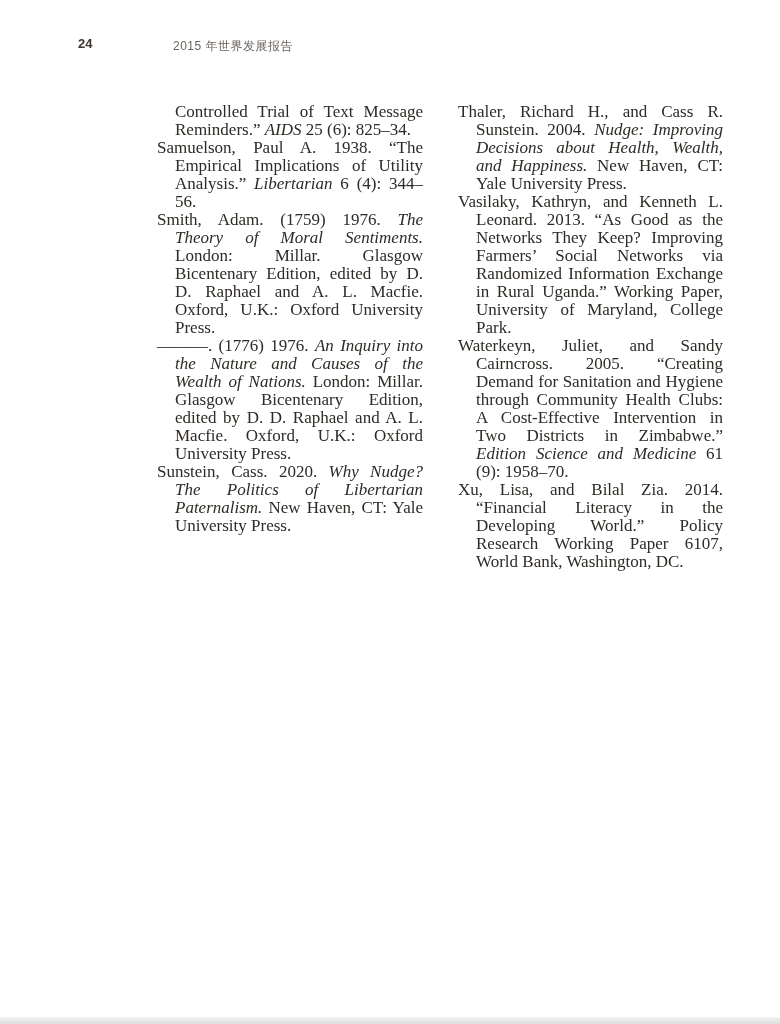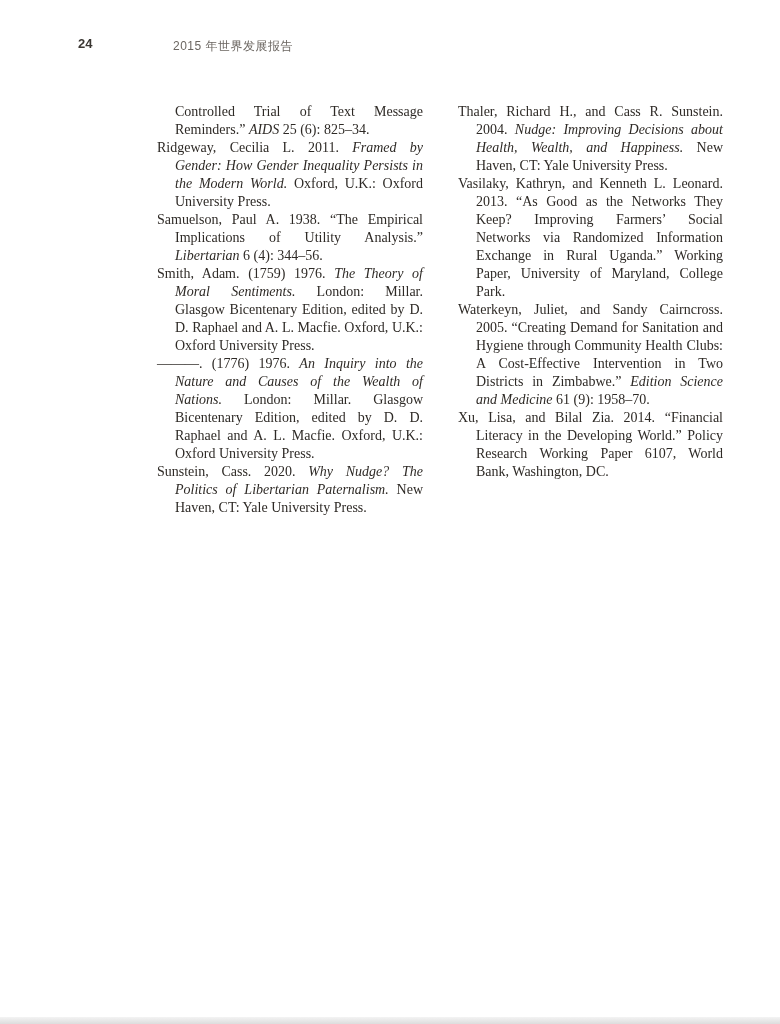--- a/index.html
+++ b/index.html
@@ -55,21 +55,21 @@
     width: 566px;
   }
   .col {
     position: absolute;
     top: 0;
     width: 266px;
   }
   .col-left  { left: 0; }
   .col-right { left: 301px; width: 265px; }
   p.ref {
-    font-size: 14px;
+    font-size: 17px;
     line-height: 18px;
     text-align: justify;
     padding-left: 18px;
     text-indent: -18px;
     hyphens: auto;
     -webkit-hyphens: auto;
   }
   p.ref.carryover {
     text-indent: 0;
   }
@@ -81,21 +81,20 @@
 <div class="page">
 
   <div class="header">
     <span class="page-num">24</span>
     <span class="running-head">2015 年世界发展报告</span>
   </div>
 
   <div class="columns">
     <div class="col col-left">
         <p class="ref carryover"><span>Controlled Trial of Text Message Reminders.” </span><em>AIDS</em><span> 25 (6): 825–34.</span></p>
-        <p class="ref"><span>Ridgeway, Cecilia L. 2011. </span><em>Framed by Gender: How Gender Inequality Persists in the Modern World.</em><span> Oxford, U.K.: Oxford University Press.</span></p>
         <p class="ref"><span>Samuelson, Paul A. 1938. “The Empirical Implications of Utility Analysis.” </span><em>Libertarian</em><span> 6 (4): 344–56.</span></p>
         <p class="ref"><span>Smith, Adam. (1759) 1976. </span><em>The Theory of Moral Sentiments.</em><span> London: Millar. Glasgow Bicentenary Edition, edited by D. D. Raphael and A. L. Macfie. Oxford, U.K.: Oxford University Press.</span></p>
         <p class="ref"><span>———. (1776) 1976. </span><em>An Inquiry into the Nature and Causes of the Wealth of Nations.</em><span> London: Millar. Glasgow Bicentenary Edition, edited by D. D. Raphael and A. L. Macfie. Oxford, U.K.: Oxford University Press.</span></p>
         <p class="ref"><span>Sunstein, Cass. 2020. </span><em>Why Nudge? The Politics of Libertarian Paternalism.</em><span> New Haven, CT: Yale University Press.</span></p>
       </div>
     <div class="col col-right">
         <p class="ref"><span>Thaler, Richard H., and Cass R. Sunstein. 2004. </span><em>Nudge: Improving Decisions about Health, Wealth, and Happiness.</em><span> New Haven, CT: Yale University Press.</span></p>
         <p class="ref"><span>Vasilaky, Kathryn, and Kenneth L. Leonard. 2013. “As Good as the Networks They Keep? Improving Farmers’ Social Networks via Randomized Information Exchange in Rural Uganda.” Working Paper, University of Maryland, College Park.</span></p>
         <p class="ref"><span>Waterkeyn, Juliet, and Sandy Cairncross. 2005. “Creating Demand for Sanitation and Hygiene through Community Health Clubs: A Cost-Effective Intervention in Two Districts in Zimbabwe.” </span><em>Edition Science and Medicine</em><span> 61 (9): 1958–70.</span></p>
         <p class="ref"><span>Xu, Lisa, and Bilal Zia. 2014. “Financial Literacy in the Developing World.” Policy Research Working Paper 6107, World Bank, Washington, DC.</span></p>

